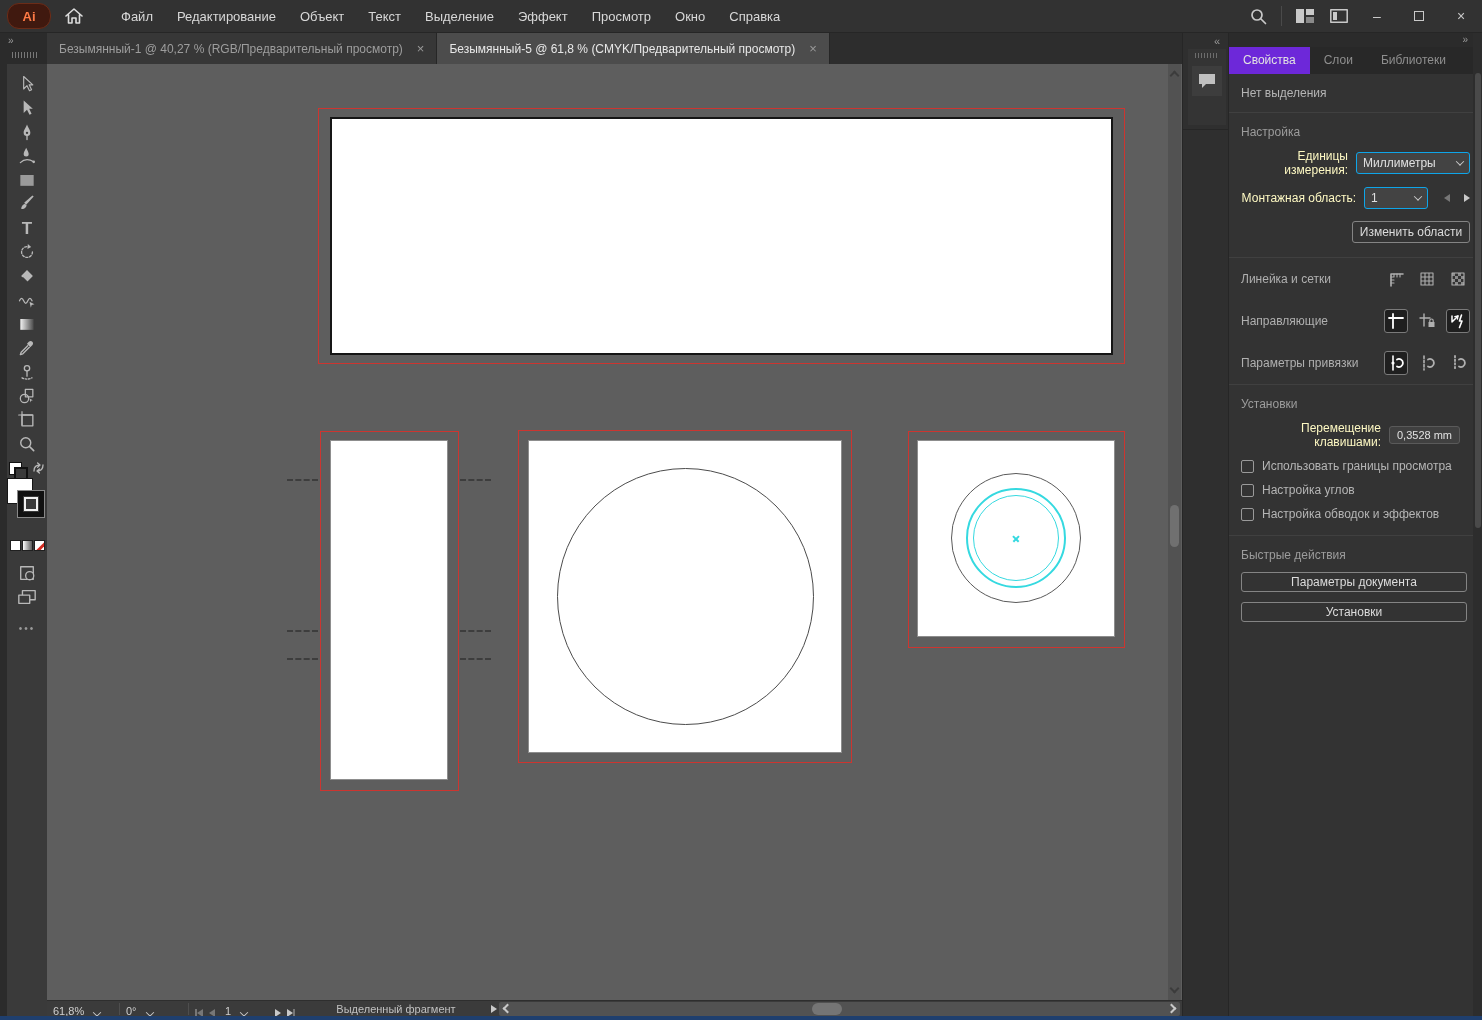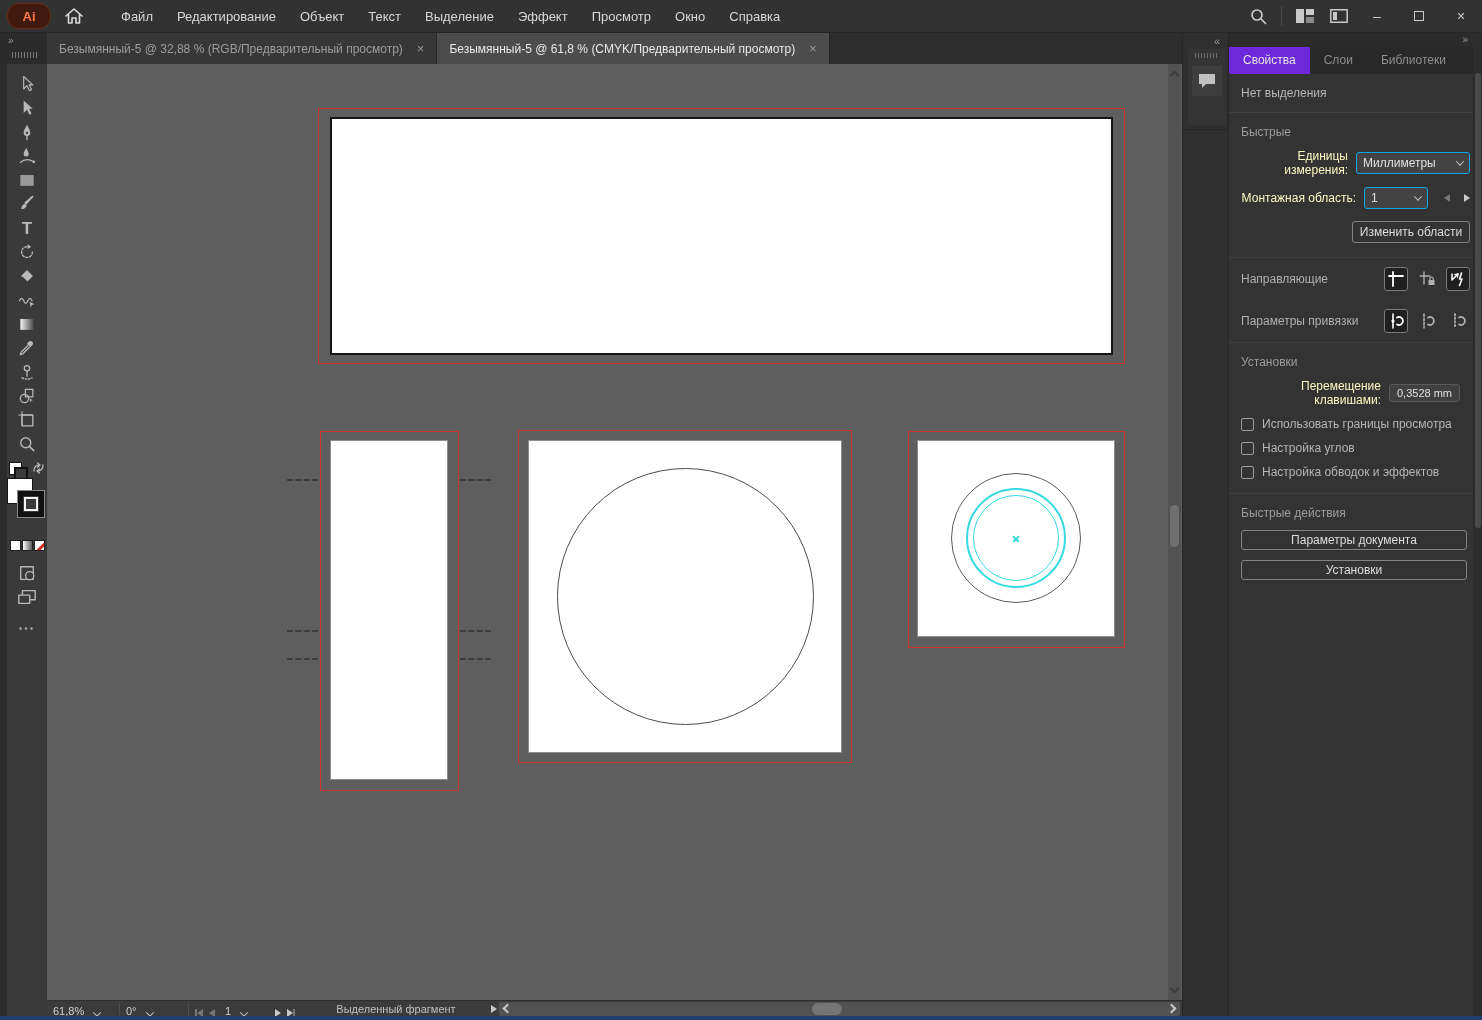--- a/index.html
+++ b/index.html
@@ -332,21 +332,21 @@
               <rect x="2" y="7" width="12" height="9" fill="#3a3a3a" stroke="#b8b8b8" stroke-width="1.5"></rect>
             </svg>
         </div>
         <div class="more-dots">•••</div>
       </div>
     </div>
 
     <div id="centercol">
       <div id="tabbar">
         <div class="doc-tab inactive">
-          <span>Безымянный-5 @ 32,88 % (RGB/Предварительный просмотр)</span>
+          <span>Безымянный-1 @ 40,27 % (RGB/Предварительный просмотр)</span>
           <span class="tab-close">×</span>
         </div>
         <div class="doc-tab active">
           <span>Безымянный-5 @ 61,8 % (CMYK/Предварительный просмотр)</span>
           <span class="tab-close">×</span>
         </div>
       </div>
 
       <div id="canvas">
 
@@ -437,21 +437,21 @@
         <div class="pp-tab inactive">Слои</div>
         <div class="pp-tab inactive">Библиотеки</div>
       </div>
 
       <div class="pp-body">
         <div class="pp-section" style="padding-bottom:12px;">
           <div class="pp-header" style="color:#b5b5b5;">Нет выделения</div>
         </div>
 
         <div class="pp-section">
-          <div class="pp-header">Быстрые</div>
+          <div class="pp-header">Настройка</div>
           <div class="pp-row">
             <span class="pp-label">Единицы измерения:</span>
             <div class="pp-select">
               <span>Миллиметры</span>
               <span class="chev-dn-s"></span>
             </div>
           </div>
           <div class="pp-row">
             <span class="pp-label">Монтажная область:</span>
             <div class="pp-select small">
@@ -461,20 +461,42 @@
             <div class="ab-arrows">
               <span class="tri dim l"></span>
               <span class="tri r"></span>
             </div>
           </div>
           <div class="btn btn-edit">Изменить области</div>
         </div>
 
         <div class="iconbar-sep">
           <div class="icon-row">
+            <span class="pp-rowlabel">Линейка и сетки</span>
+            <div class="icon-group">
+              <span class="icon-btn">
+                <svg width="18" height="18" viewBox="0 0 18 18">
+                    <path d="M4 16 V4 H16" fill="none" stroke="currentColor" stroke-width="1.6"></path>
+                    <path d="M7 4 v3 M10 4 v3 M13 4 v3 M4 7 h3 M4 10 h3 M4 13 h3" stroke="currentColor" stroke-width="1.1"></path>
+                  </svg>
+              </span>
+              <span class="icon-btn">
+                <svg width="18" height="18" viewBox="0 0 18 18">
+                    <path d="M3 3 h12 v12 h-12 z M3 7 h12 M3 11 h12 M7 3 v12 M11 3 v12" fill="none" stroke="currentColor" stroke-width="1.1"></path>
+                  </svg>
+              </span>
+              <span class="icon-btn">
+                <svg width="18" height="18" viewBox="0 0 18 18">
+                    <rect x="3" y="3" width="12" height="12" fill="none" stroke="currentColor" stroke-width="1.1"></rect>
+                    <path d="M3 3h3v3h-3z M9 3h3v3h-3z M6 6h3v3h-3z M12 6h3v3h-3z M3 9h3v3h-3z M9 9h3v3h-3z M6 12h3v3h-3z M12 12h3v3h-3z" fill="currentColor" opacity="0.7"></path>
+                  </svg>
+              </span>
+            </div>
+          </div>
+          <div class="icon-row">
             <span class="pp-rowlabel">Направляющие</span>
             <div class="icon-group">
               <span class="icon-btn pressed">
                 <svg width="18" height="18" viewBox="0 0 18 18">
                     <path d="M2 6 H16 M6 2 V16" stroke="currentColor" stroke-width="1.8"></path>
                   </svg>
               </span>
               <span class="icon-btn">
                 <svg width="18" height="18" viewBox="0 0 18 18">
                     <path d="M2 6 H12 M6 2 V14" stroke="currentColor" stroke-width="1.4"></path>

